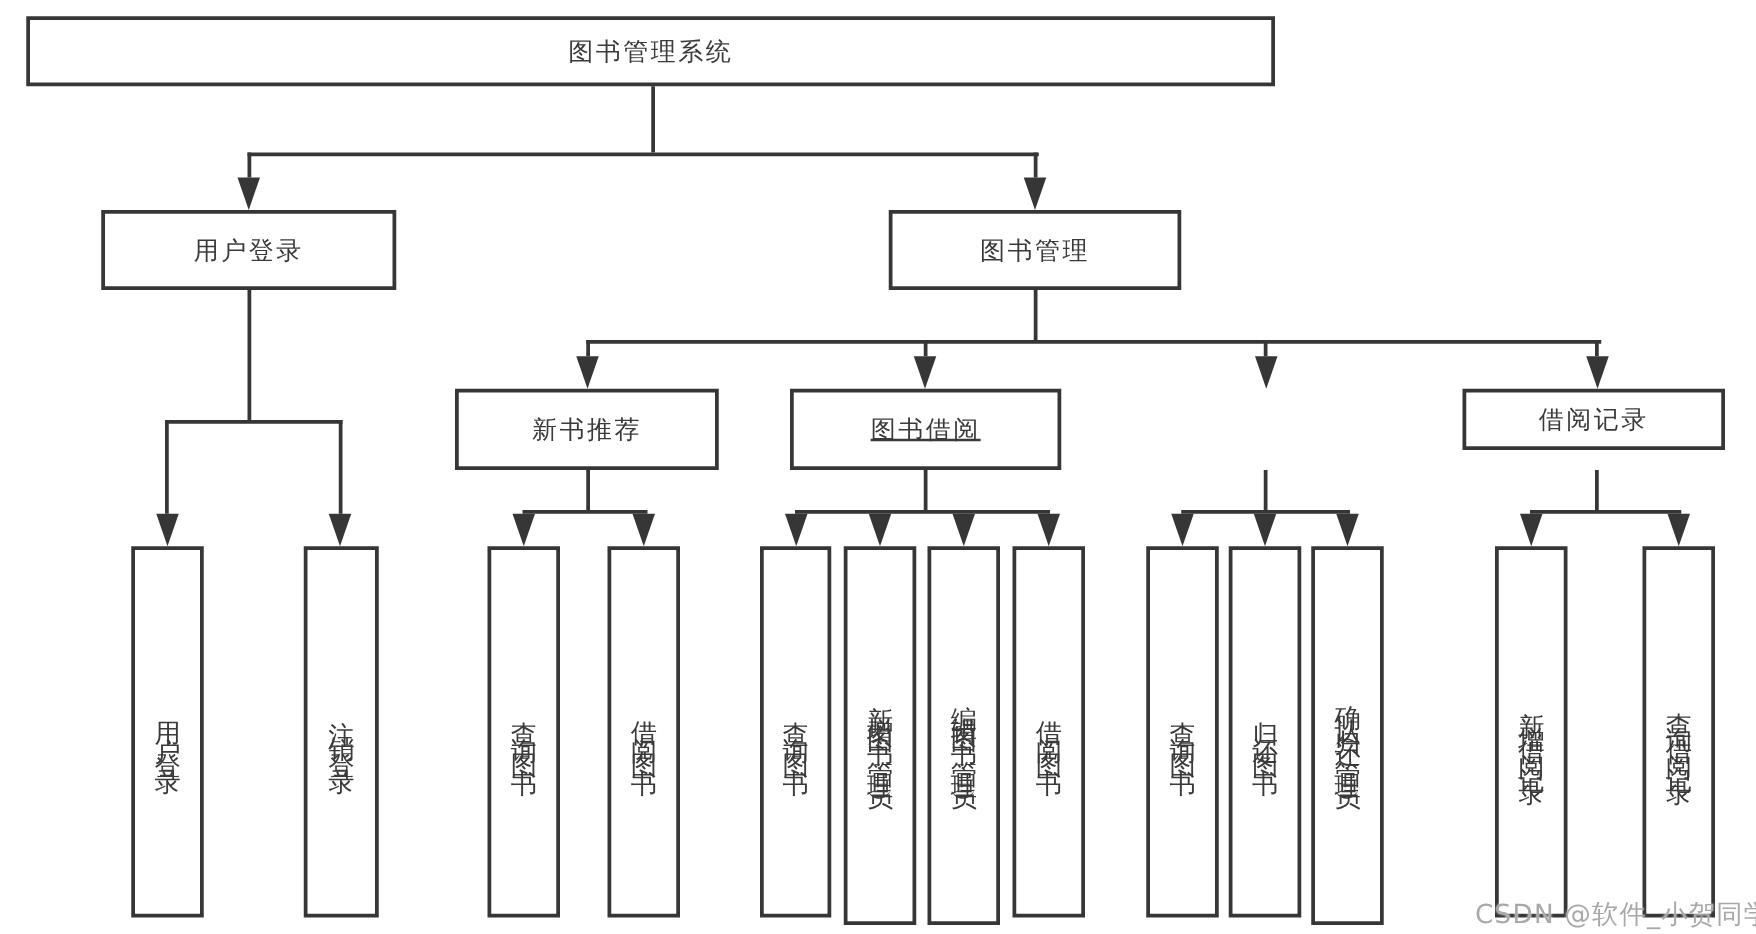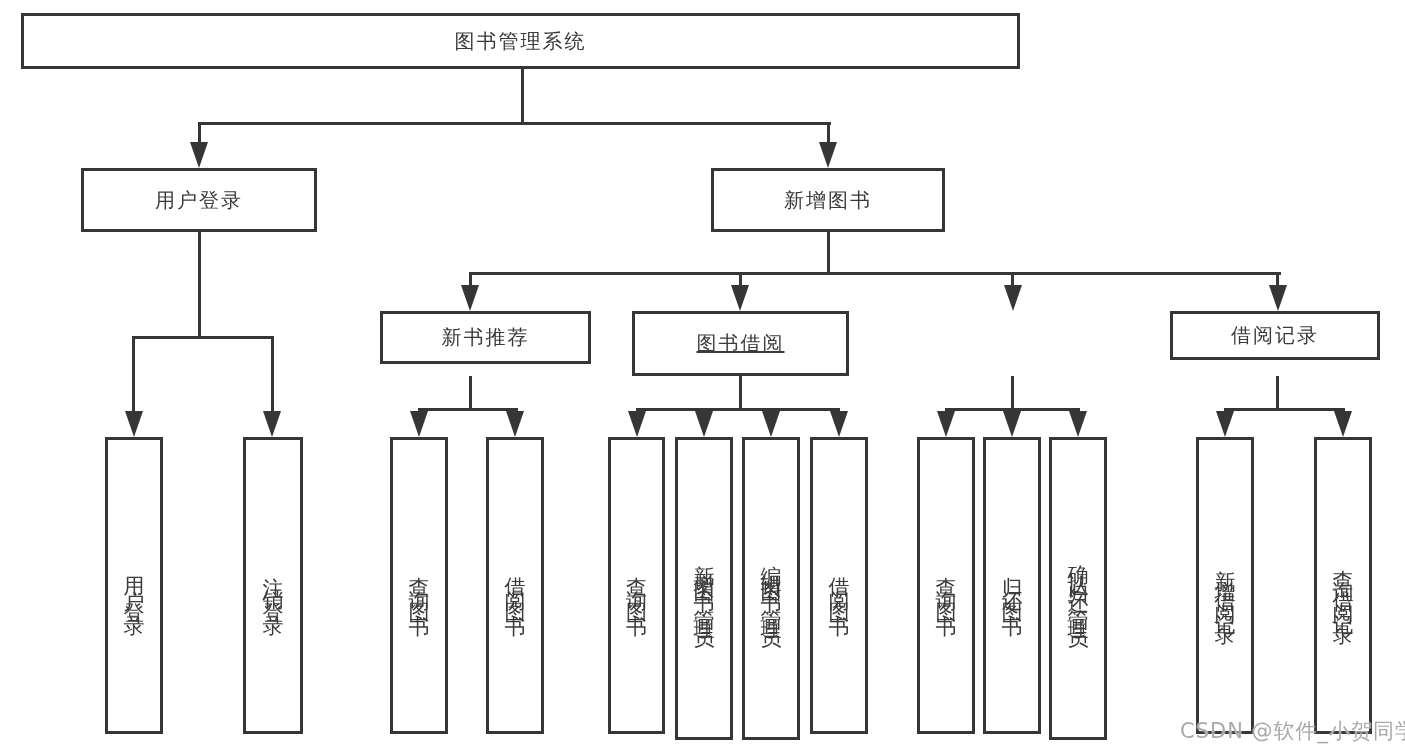--- a/index.html
+++ b/index.html
@@ -43,24 +43,24 @@
 <div class="canvas">
 
   <div class="node h" style="left:21px;top:13px;width:999px;height:56px;">
     <span>图书管理系统</span>
   </div>
 
   <div class="node h" style="left:81px;top:168px;width:236px;height:64px;">
     <span>用户登录</span>
   </div>
   <div class="node h" style="left:711px;top:168px;width:234px;height:64px;">
-    <span>新增图书</span>
+    <span>图书管理</span>
   </div>
 
-  <div class="node h" style="left:380px;top:311px;width:211px;height:53px;">
+  <div class="node h" style="left:364px;top:311px;width:211px;height:65px;">
     <span>新书推荐</span>
   </div>
   <div class="node h" style="left:632px;top:311px;width:217px;height:65px;text-decoration:underline;">
     <span>图书借阅</span>
   </div>
   <div class="node h" style="left:1170px;top:311px;width:210px;height:49px;">
     <span>借阅记录</span>
   </div>
 
   <div class="node leaf" style="left:105px;top:437px;width:58px;height:297px;">

